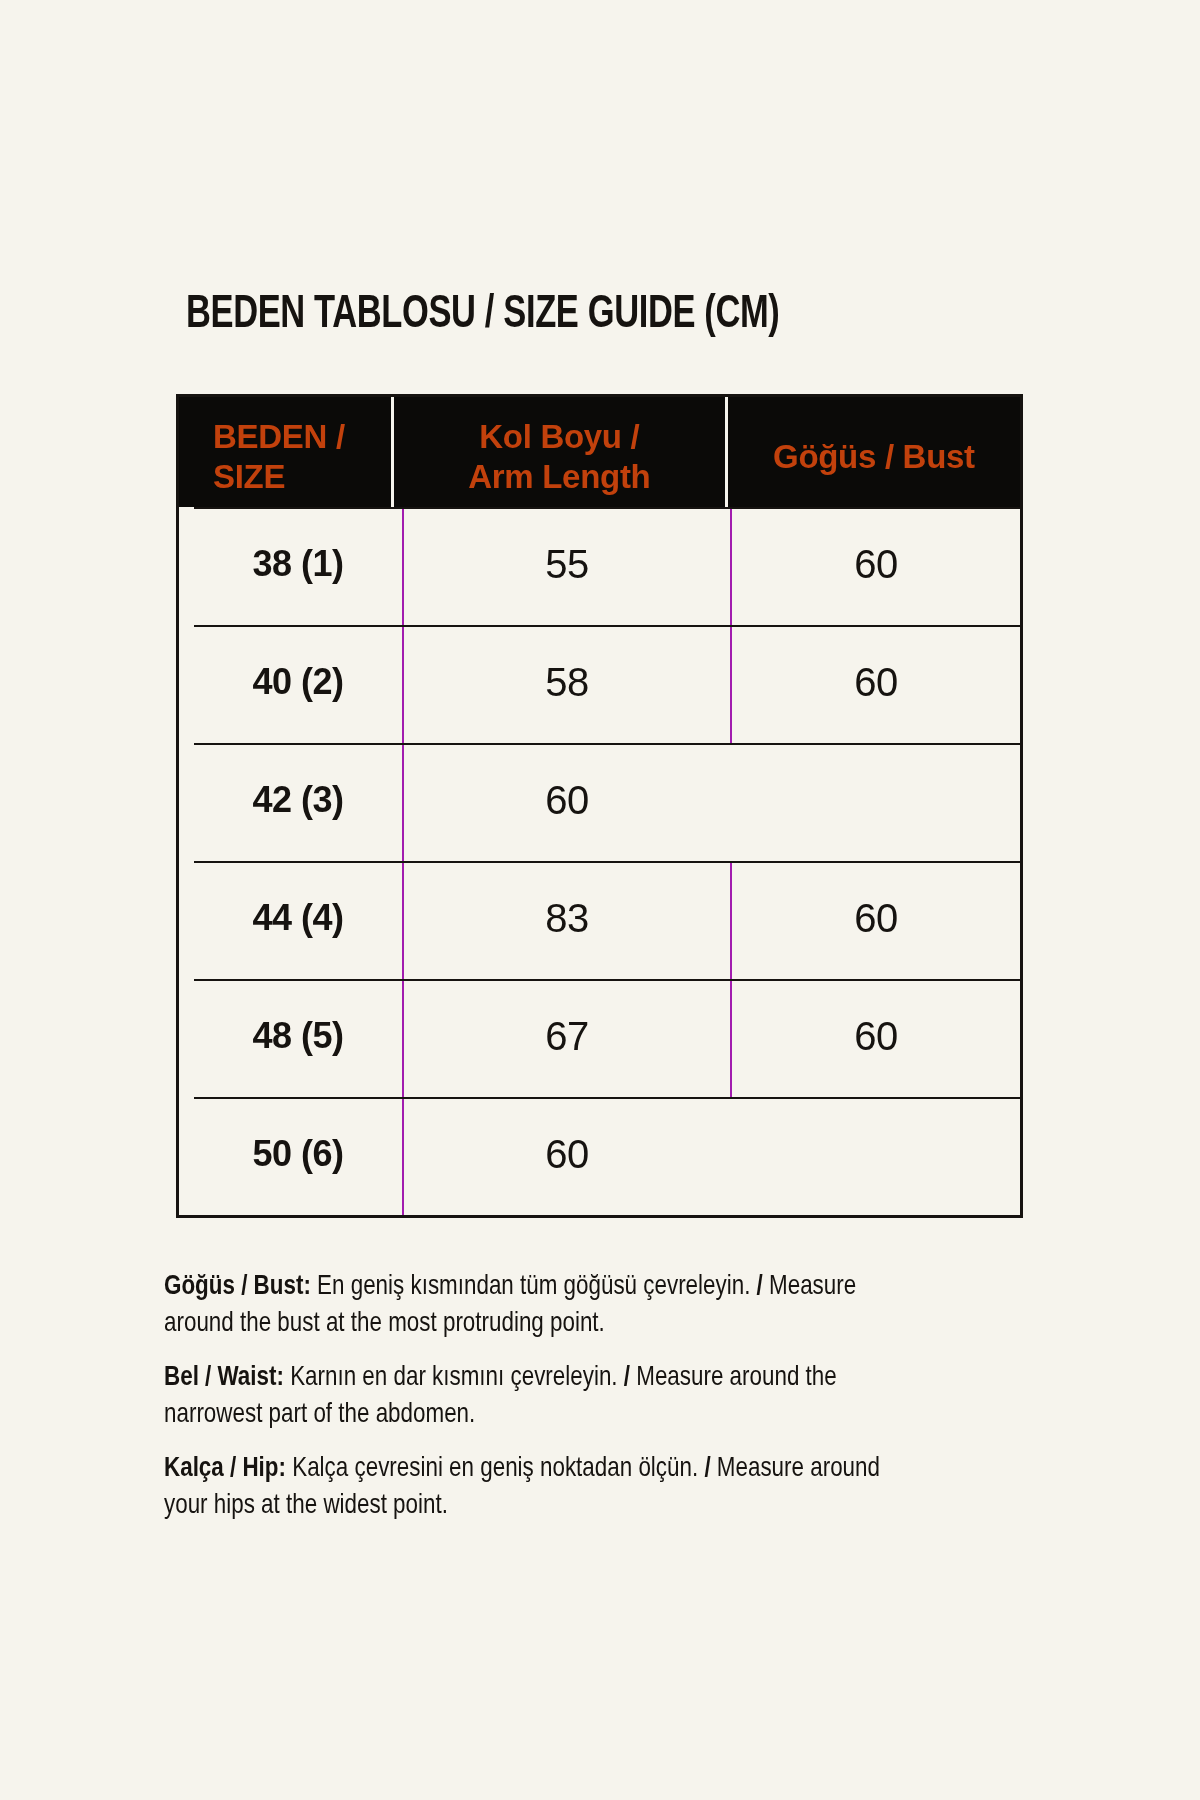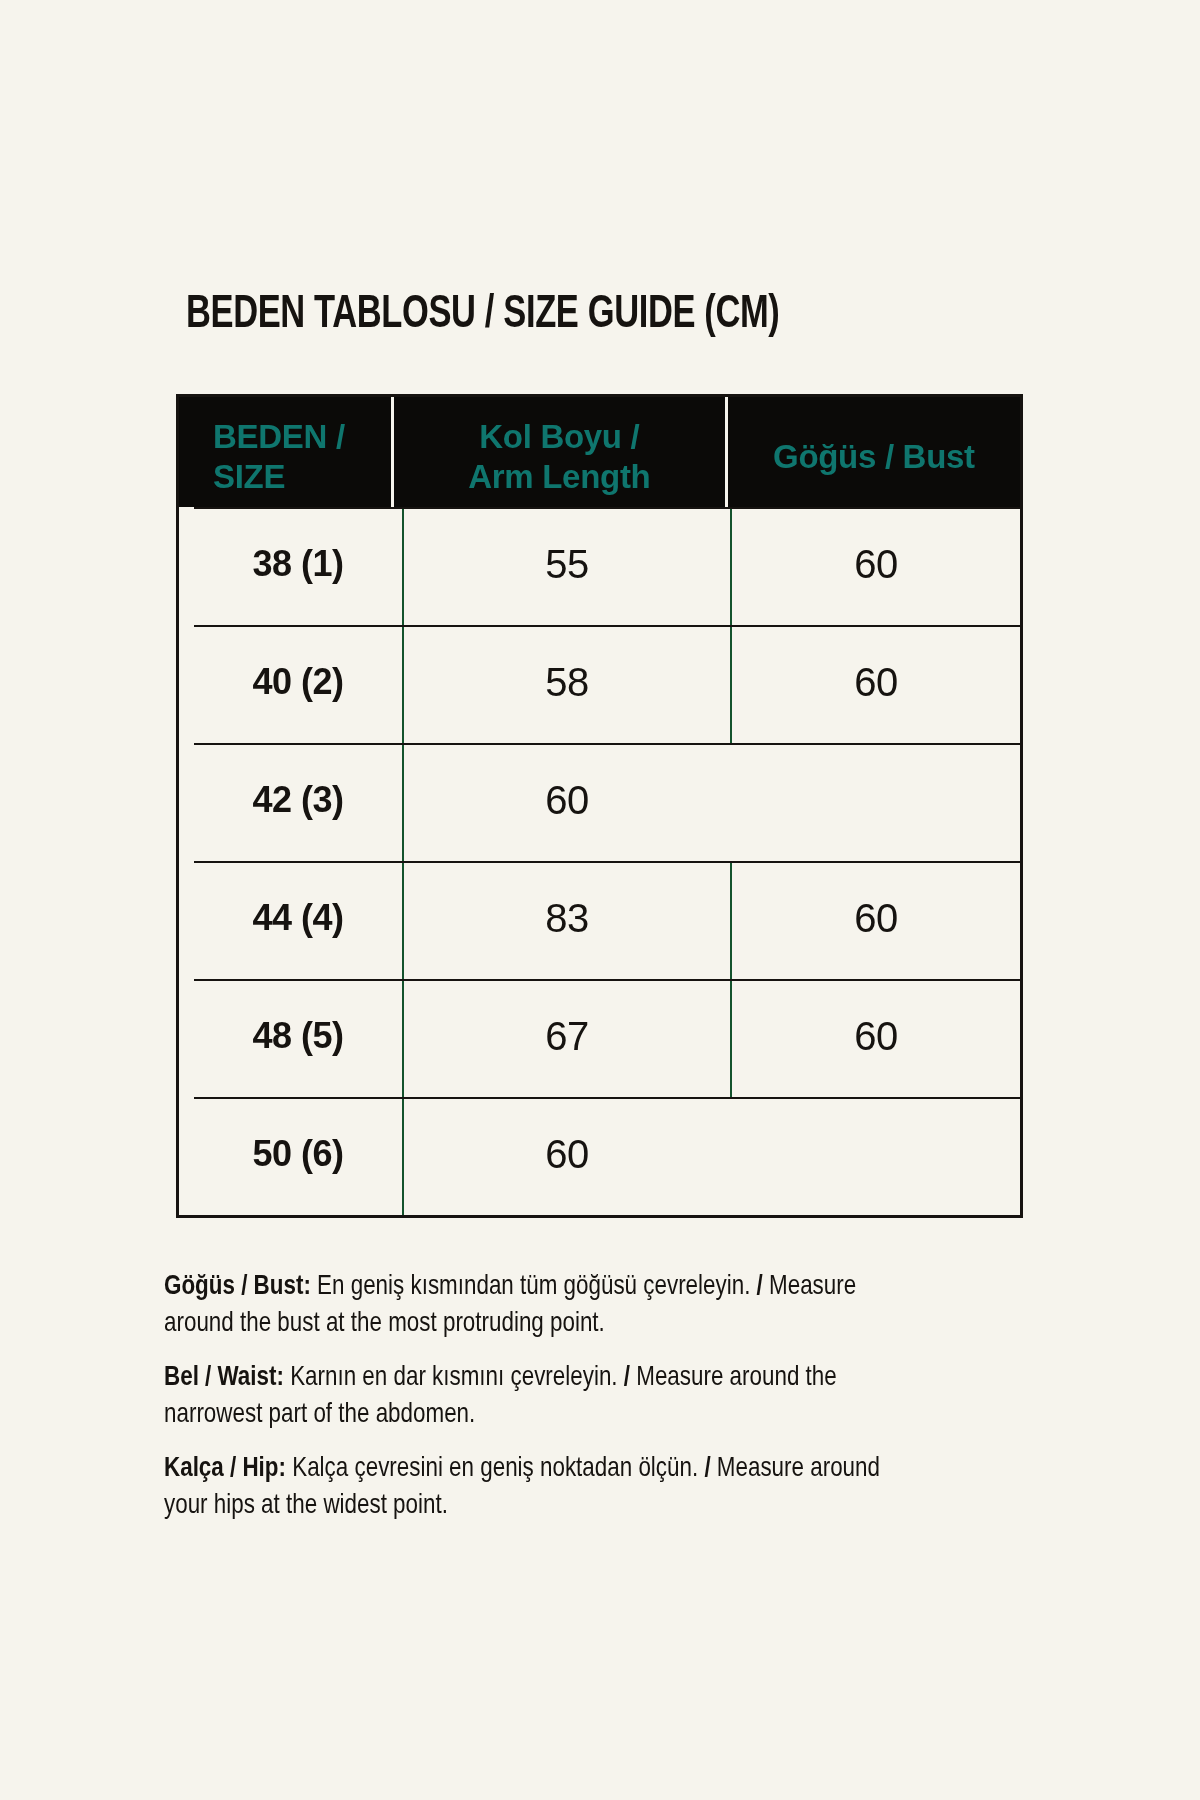--- a/index.html
+++ b/index.html
@@ -29,21 +29,21 @@
     margin: 60px 0 0 176px;
     width: 847px;
     border: 3px solid #161310;
     box-sizing: border-box;
   }
   .thead {
     display: grid;
     grid-template-columns: 25.2% 39.7% 35.1%;
     height: 110px;
     background: #0b0a08;
-    color: #0f766e;
+    color: #c2410c;
   }
   .th {
     display: flex;
     align-items: center;
     justify-content: center;
     text-align: center;
     font-size: 33px;
     font-weight: bold;
     line-height: 1.2;
     letter-spacing: -0.3px;
@@ -67,21 +67,21 @@
   }
   .td {
     display: flex;
     align-items: center;
     justify-content: center;
     font-size: 40px;
     letter-spacing: -0.5px;
     padding-bottom: 6px;
     box-sizing: border-box;
   }
-  .td + .td { border-left: 2px solid #14532d; }
+  .td + .td { border-left: 2px solid #a21caf; }
   .td-size { font-weight: bold; font-size: 36px; }
 
   
   .notes {
     margin: 48px 0 0 164px;
     width: 920px;
     font-size: 28px;
     line-height: 37px;
     transform: scaleX(0.8);
     transform-origin: left top;

